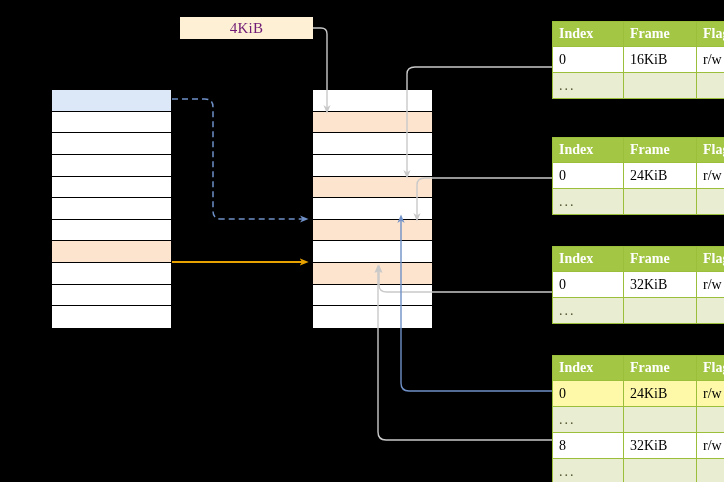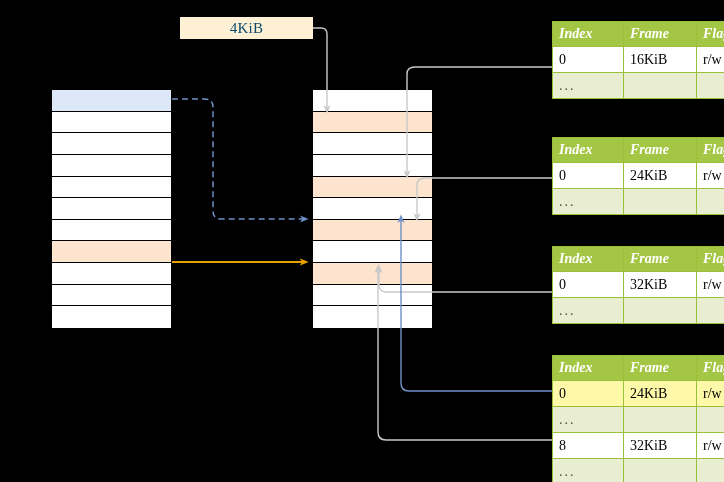--- a/index.html
+++ b/index.html
@@ -19,21 +19,21 @@
   
   .abs { position: absolute; }
 
   
   #size-label {
     left: 180px;
     top: 17px;
     width: 133px;
     height: 22px;
     background: #fdf0d5;
-    color: #0c4a6e;
+    color: #701a75;
     font-size: 15px;
     line-height: 22px;
     text-align: center;
     letter-spacing: 0.2px;
   }
 
   
   .memcol {
     border: 1px solid #000000;
     box-sizing: border-box;
@@ -71,21 +71,20 @@
   }
   .ptable th {
     background: #a3c644;
     color: #ffffff;
     font-weight: bold;
     text-align: left;
     padding: 4px 6px;
     border: 1px solid #9cbf3b;
     font-size: 14px;
     white-space: nowrap;
-    font-style: italic;
   }
   .ptable td {
     background: #ffffff;
     color: #000000;
     padding: 3px 6px;
     border: 1px solid #9cbf3b;
     height: 19px;
     white-space: nowrap;
   }
   .ptable tr.dots td {

